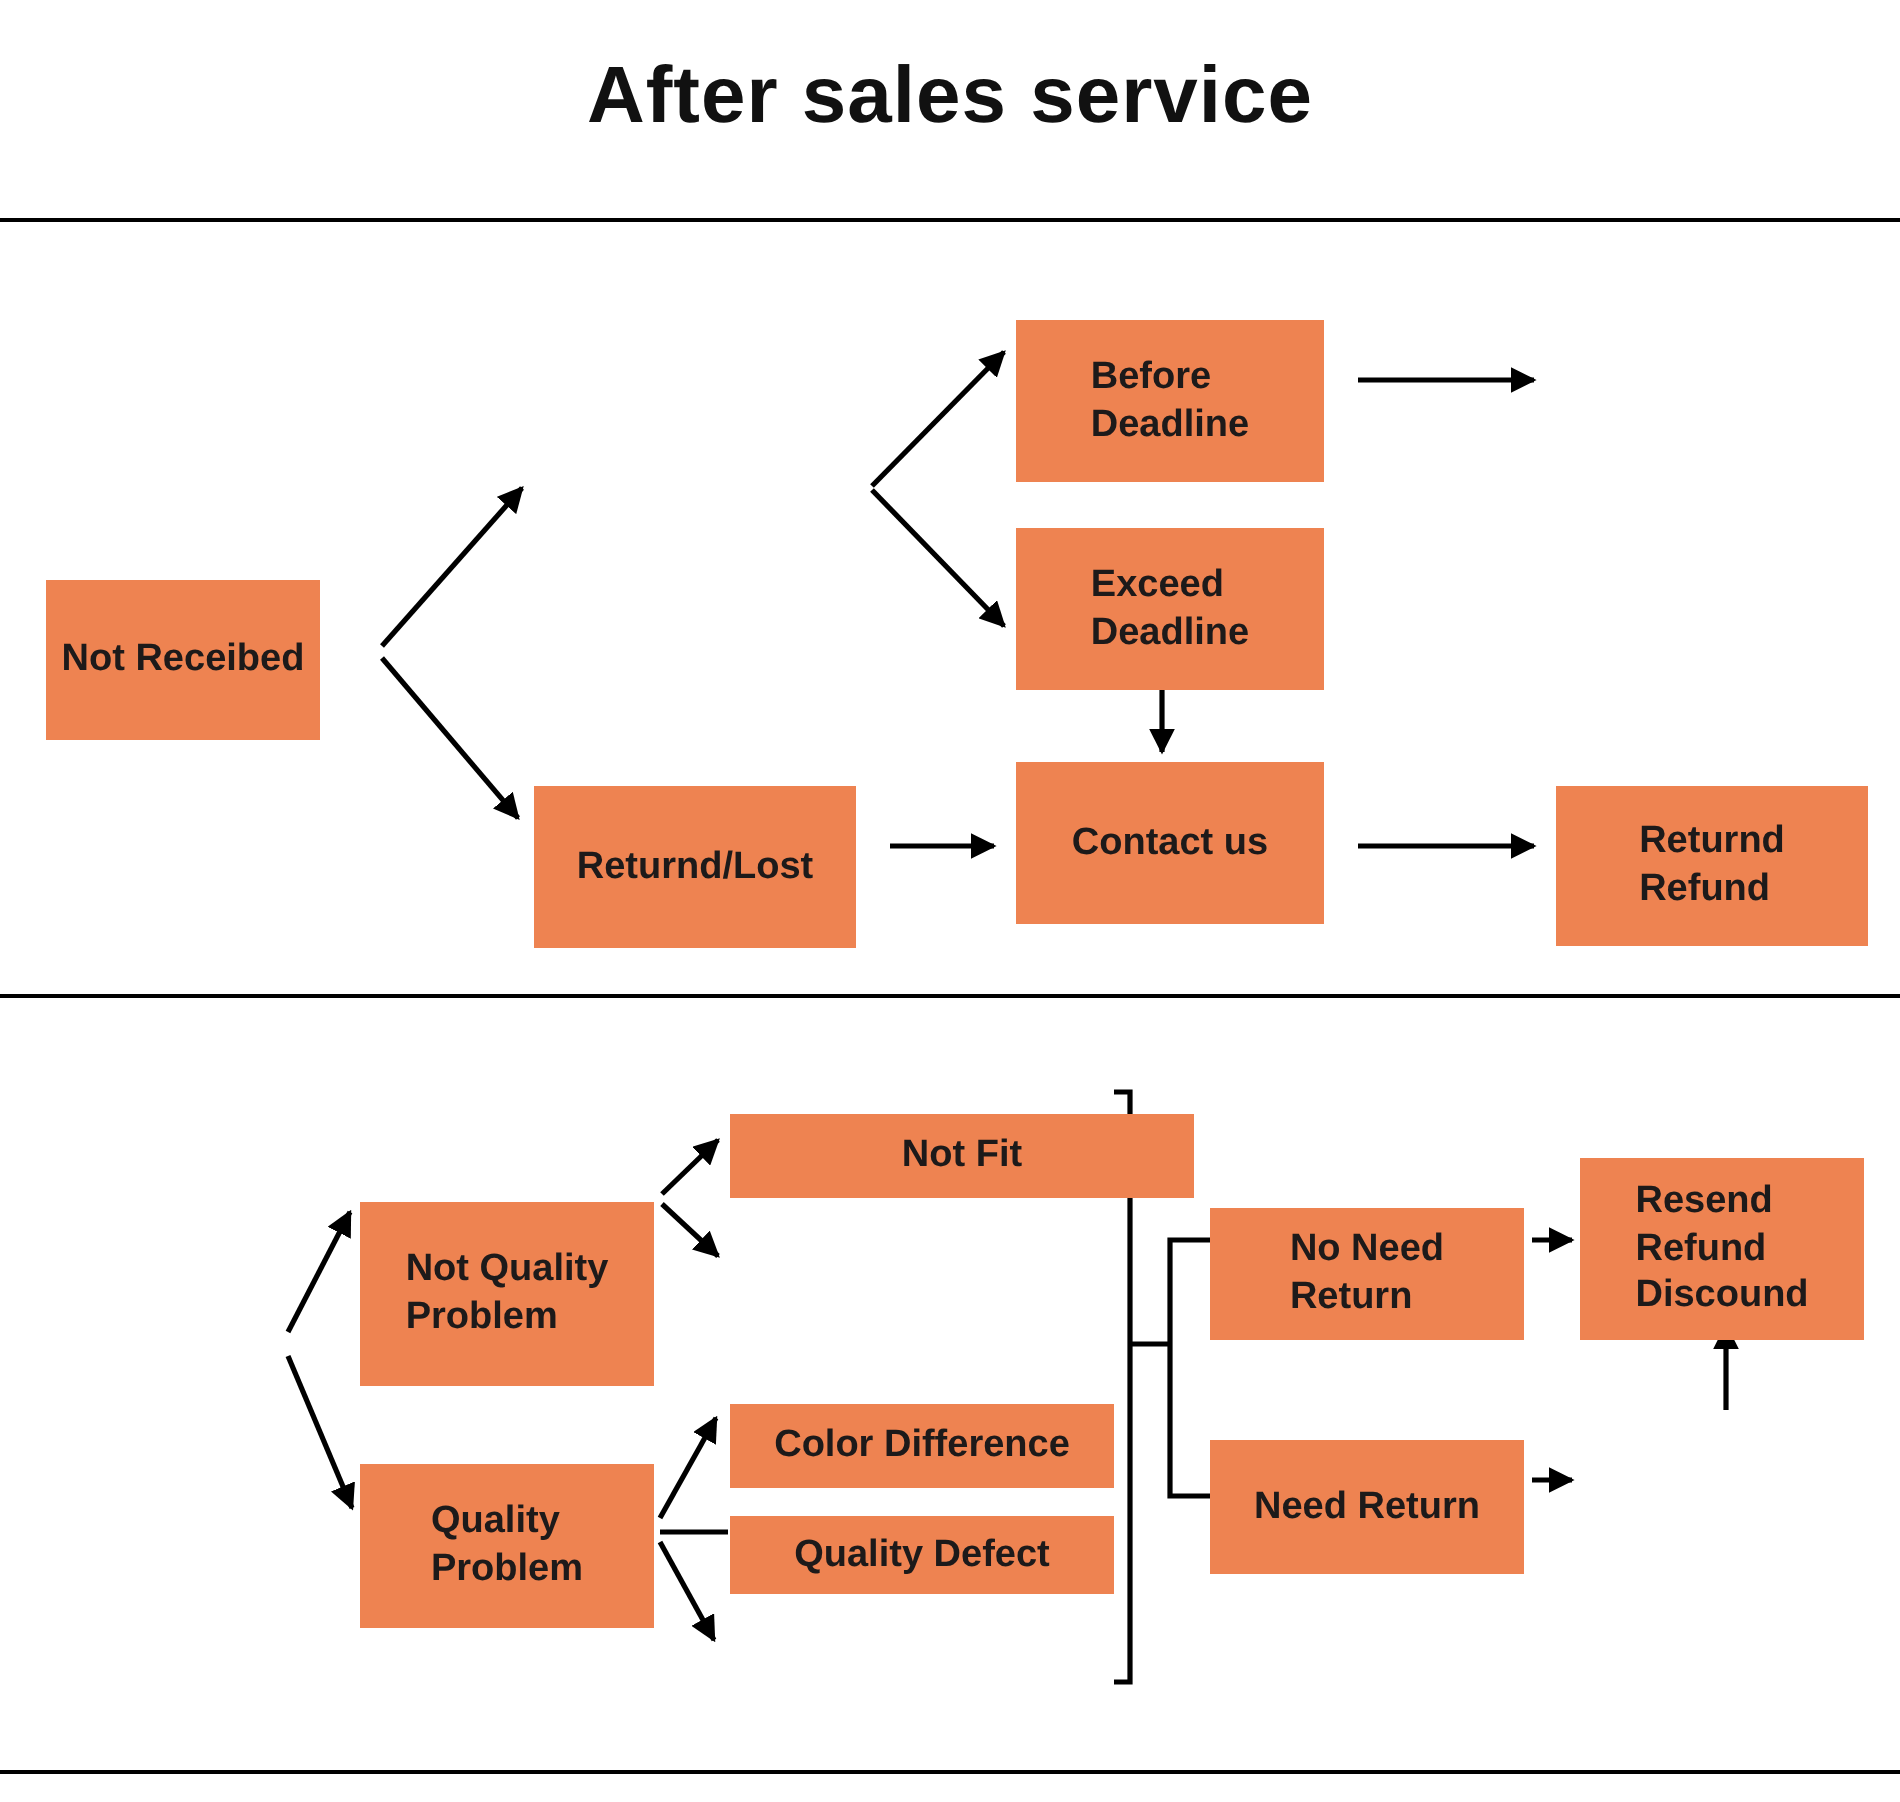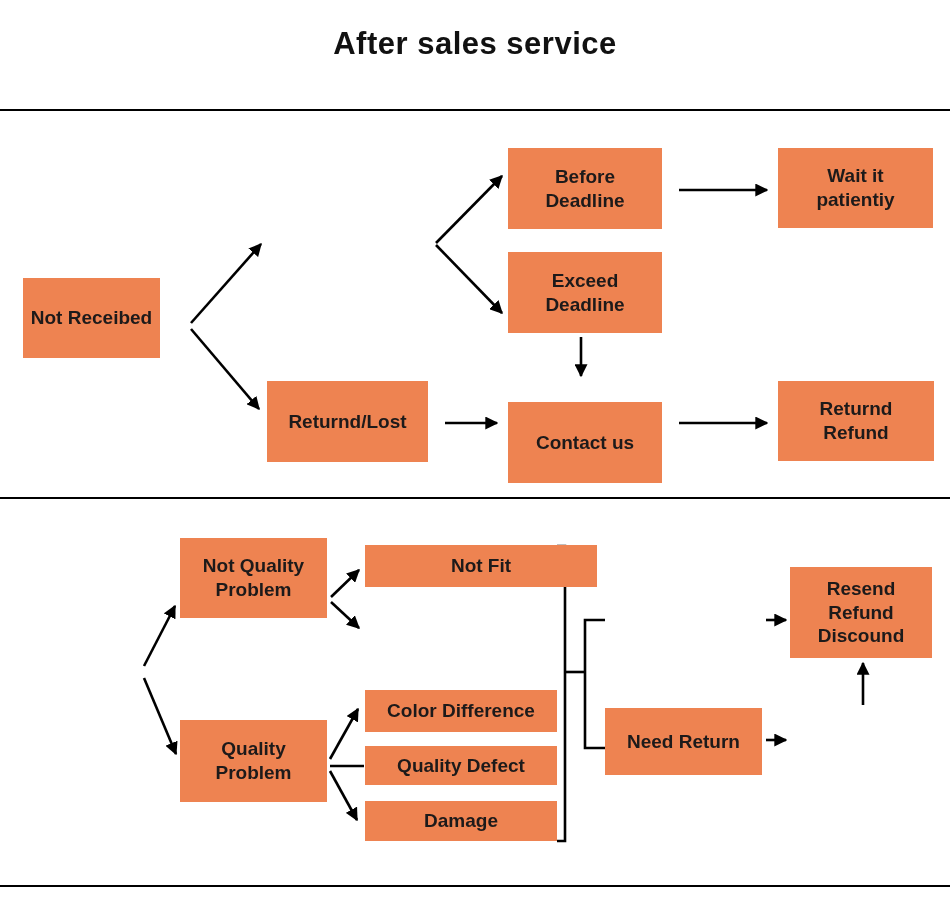--- a/index.html
+++ b/index.html
@@ -9,21 +9,21 @@
     height: 901px;
     background: var(--color-background, #ffffff);
     font-family: "Liberation Sans", "DejaVu Sans", sans-serif;
     overflow: hidden;
   }
   .title {
     position: absolute;
     left: 0; right: 0; top: 26px;
     margin: 0;
     text-align: center;
-    font-size: 31px;
+    font-size: 40px;
     font-weight: 800;
     letter-spacing: 0.5px;
     color: #111111;
   }
   .hr {
     position: absolute;
     left: 0;
     width: 100%;
     height: 2px;
     background: var(--color-line, #000000);
@@ -45,23 +45,23 @@
     fill: var(--color-line, #000000);
     stroke: none;
   }
   .node {
     position: absolute;
     background: var(--color-box, #ee8351);
     color: var(--color-text, #1d1a1a);
     display: flex;
     align-items: center;
     justify-content: center;
-    text-align: center;
     font-weight: 700;
     font-size: 19px;
+    margin-top: 12px;
   }
   .lbl {
     white-space: pre-line;
     line-height: 1.26;
     padding: 0 4px;
   }
 </style>
 </head>
 <body>
 
@@ -106,58 +106,55 @@
     <line x1="863" y1="705" x2="863" y2="663" marker-end="url(#ah)"></line>
   </svg>
 
   <div class="node" style="left:23px;top:278px;width:137px;height:80px">
     <span class="lbl">Not Receibed</span>
   </div>
   <div class="node" style="left:508px;top:148px;width:154px;height:81px">
     <span class="lbl">Before
 Deadline</span>
   </div>
-  <div class="node" style="left:778px;top:148px;width:155px;height:80px">
-    <span class="lbl">Wait it
-patientiy</span>
-  </div>
   <div class="node" style="left:508px;top:252px;width:154px;height:81px">
     <span class="lbl">Exceed
 Deadline</span>
   </div>
   <div class="node" style="left:267px;top:381px;width:161px;height:81px">
     <span class="lbl">Returnd/Lost</span>
   </div>
-  <div class="node" style="left:508px;top:402px;width:154px;height:81px">
+  <div class="node" style="left:508px;top:369px;width:154px;height:81px">
     <span class="lbl">Contact us</span>
   </div>
   <div class="node" style="left:778px;top:381px;width:156px;height:80px">
     <span class="lbl">Returnd
 Refund</span>
   </div>
 
-  <div class="node" style="left:180px;top:538px;width:147px;height:80px">
+  <div class="node" style="left:180px;top:589px;width:147px;height:92px">
     <span class="lbl">Not Quality
 Problem</span>
   </div>
   <div class="node" style="left:180px;top:720px;width:147px;height:82px">
     <span class="lbl">Quality
 Problem</span>
   </div>
   <div class="node" style="left:365px;top:545px;width:232px;height:42px">
     <span class="lbl">Not Fit</span>
   </div>
   <div class="node" style="left:365px;top:690px;width:192px;height:42px">
     <span class="lbl">Color Difference</span>
   </div>
   <div class="node" style="left:365px;top:746px;width:192px;height:39px">
     <span class="lbl">Quality Defect</span>
   </div>
-  <div class="node" style="left:365px;top:801px;width:192px;height:40px">
-    <span class="lbl">Damage</span>
+  <div class="node" style="left:605px;top:592px;width:157px;height:66px">
+    <span class="lbl">No Need
+Return</span>
   </div>
   <div class="node" style="left:605px;top:708px;width:157px;height:67px">
     <span class="lbl">Need Return</span>
   </div>
   <div class="node" style="left:790px;top:567px;width:142px;height:91px">
     <span class="lbl">Resend
 Refund
 Discound</span>
   </div>
 

